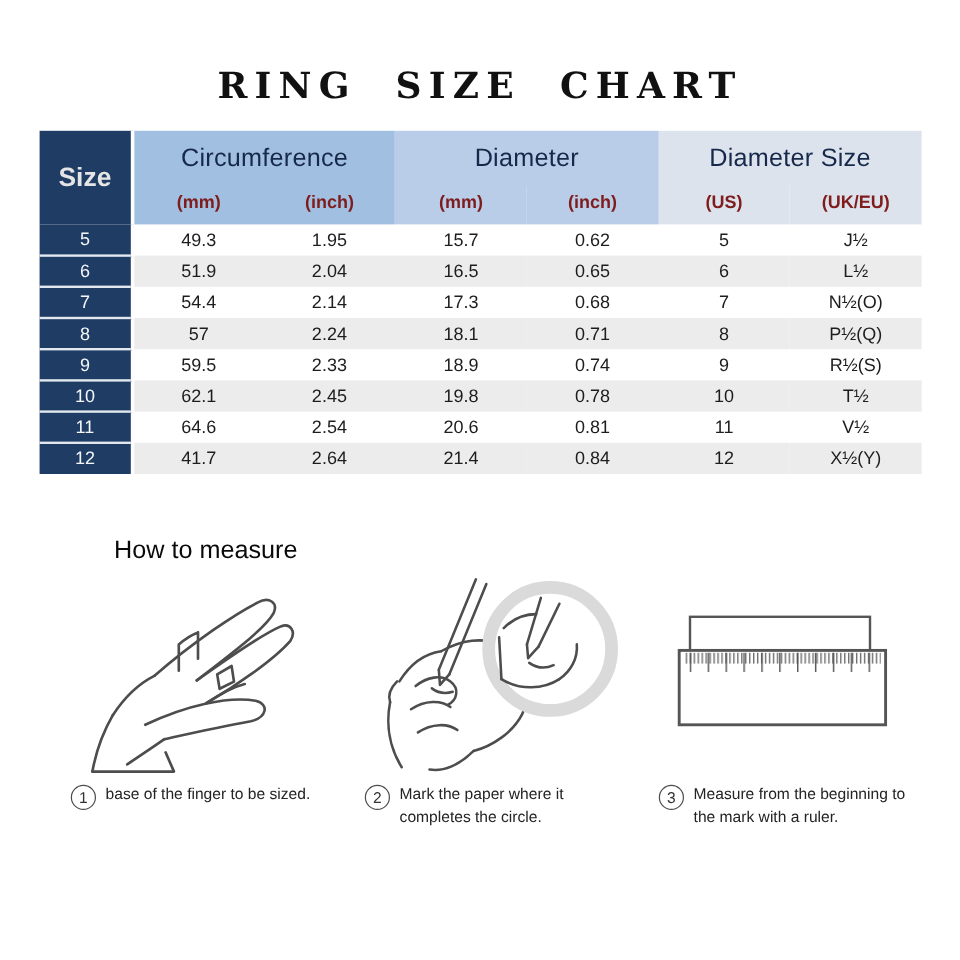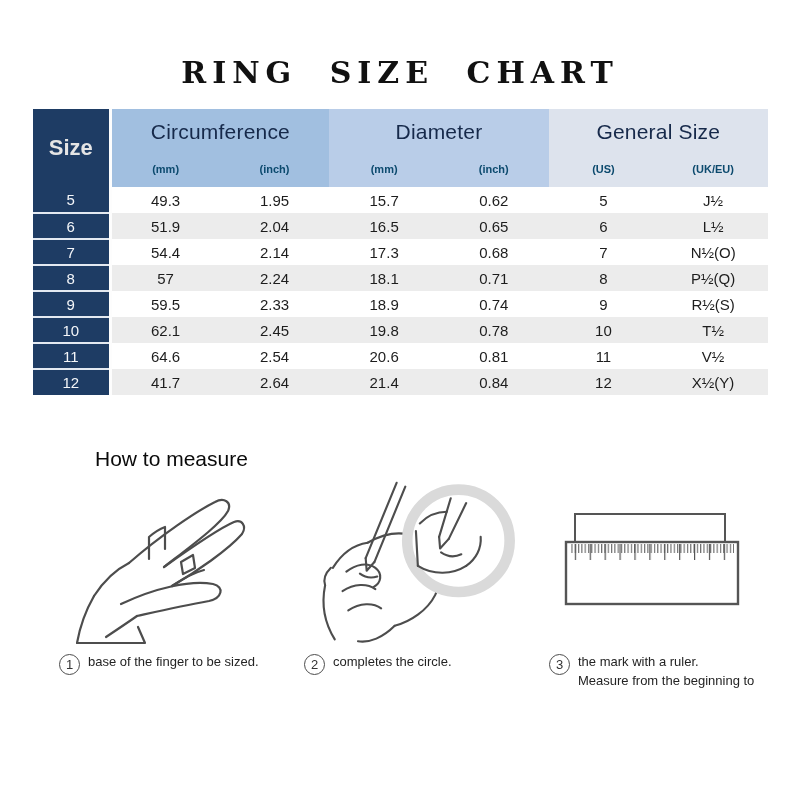--- a/index.html
+++ b/index.html
@@ -19,21 +19,21 @@
   
   table.ring-chart{border-collapse:collapse;margin:19px 0 0 33px;width:735px;table-layout:fixed;}
   table.ring-chart col.c-size{width:77px;}
   table.ring-chart col.c-v{width:109.6px;}
   th,td{padding:0;text-align:center;vertical-align:middle;}
   th.size-th{background:var(--header-navy);color:#e5e5e5;font-size:22px;font-weight:bold;
     border-right:3px solid #fdfdfd;}
   tr.group-row{height:46px;}
   tr.sub-row{height:32px;}
   th.group-th{font-size:21px;font-weight:500;color:#16294a;letter-spacing:0.2px;margin-top:30px;}
-  th.sub-th{font-size:11px;font-weight:bold;color:#0c4a6e;padding-bottom:5px;}
+  th.sub-th{font-size:15px;font-weight:bold;color:#7f1d1d;padding-bottom:5px;}
   .band1{background:var(--circumference-band);}
   .band2{background:var(--diameter-band);}
   .band3{background:var(--general-band);}
   tbody tr{height:26px;}
   tbody tr:nth-child(even){background:var(--row-stripe);}
   tbody td{font-size:15px;color:#1d1d1d;}
   tbody td.size-col{background:var(--header-navy);color:#f4f6f9;
     border-bottom:2px solid #e3e9f1;border-right:3px solid #fdfdfd;font-size:15px;}
   tbody tr:last-child td.size-col{border-bottom:none;}
   
@@ -63,21 +63,21 @@
         <col class="c-v">
       <col class="c-v">
         <col class="c-v">
         <col class="c-v">
     </colgroup>
     <thead>
       <tr class="group-row">
         <th class="size-th" rowspan="2">Size</th>
         <th class="group-th band1" colspan="2">Circumference</th>
         <th class="group-th band2" colspan="2">Diameter</th>
-        <th class="group-th band3" colspan="2">General Size</th>
+        <th class="group-th band3" colspan="2">Diameter Size</th>
       </tr>
       <tr class="sub-row">
         <th class="sub-th band1">(mm)</th>
         <th class="sub-th band1">(inch)</th>
         <th class="sub-th band2">(mm)</th>
         <th class="sub-th band2">(inch)</th>
         <th class="sub-th band3">(US)</th>
         <th class="sub-th band3">(UK/EU)</th>
       </tr>
     </thead>
@@ -209,20 +209,21 @@
           <path d="M120 48 C128 40 138 36 148 36"></path>
           <path d="M116 56 L118 92"></path>
           <path d="M118 92 C134 102 154 101 168 92"></path>
           <path d="M168 92 C178 85 184 74 183 62"></path>
           <path d="M142 78 Q152 85 163 80"></path>
         </g>
       </svg>
       <div class="caption">
         <span class="step-num">2</span>
         <div class="caption-text">
+          <div>Mark the paper where it</div>
           <div>completes the circle.</div>
         </div>
       </div>
     </div>
 
     <div class="step">
       <svg class="illu" width="245" height="172" viewBox="0 0 245 158">
         <defs>
           <pattern id="minorTicks" width="3.3" height="9" patternUnits="userSpaceOnUse">
             <line x1="0.6" y1="0" x2="0.6" y2="9" stroke="#666" stroke-width="1.1"></line>
@@ -232,20 +233,20 @@
           </pattern>
         </defs>
         <rect x="30" y="30" width="150" height="32" fill="#ffffff" stroke="#555" stroke-width="2"></rect>
         <rect x="21" y="58" width="172" height="62" fill="#ffffff" stroke="#555" stroke-width="2.4"></rect>
         <rect x="25" y="60" width="164" height="9" fill="url(#minorTicks)"></rect>
         <rect x="25" y="60" width="164" height="16" fill="url(#majorTicks)"></rect>
       </svg>
       <div class="caption">
         <span class="step-num">3</span>
         <div class="caption-text">
+          <div>Measure from the beginning to</div>
           <div>the mark with a ruler.</div>
-          <div>Measure from the beginning to</div>
         </div>
       </div>
     </div>
 
   </div>
 </div>
 
 </body></html>

